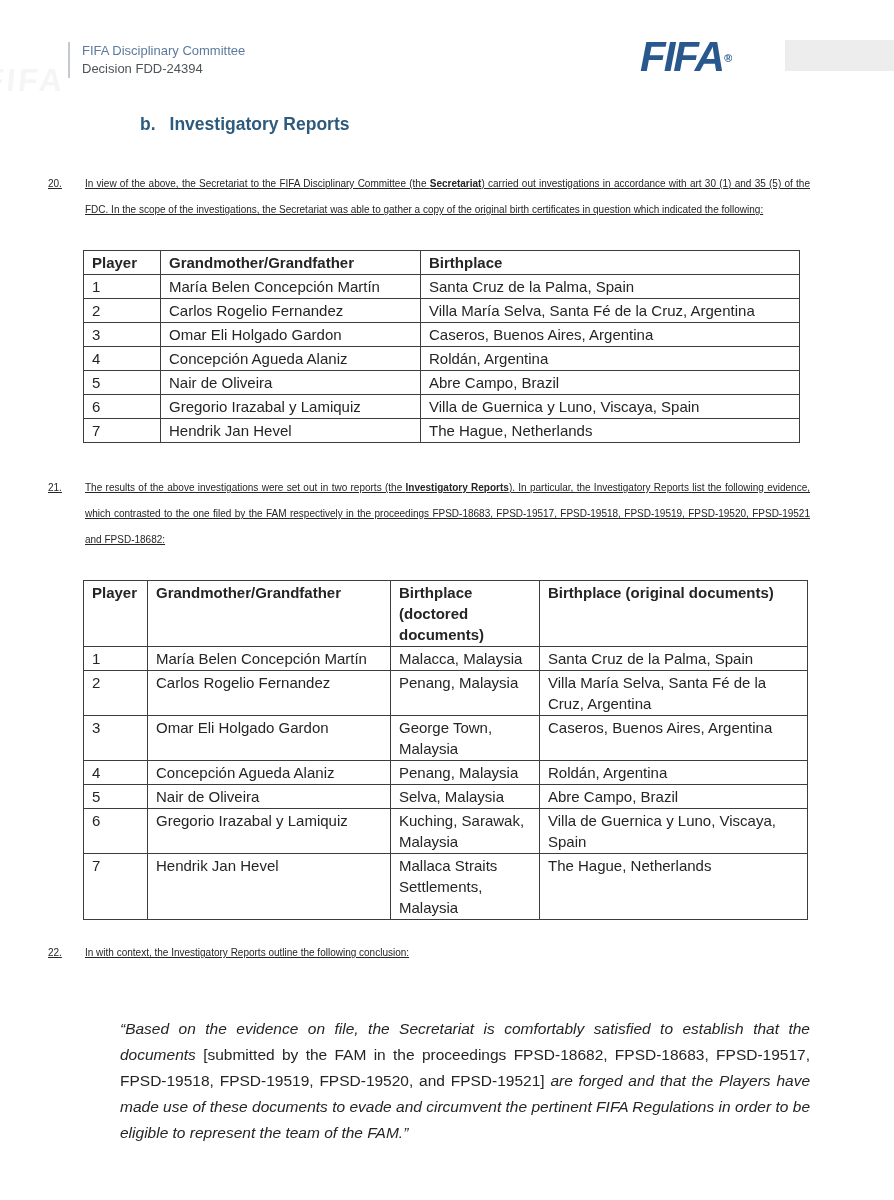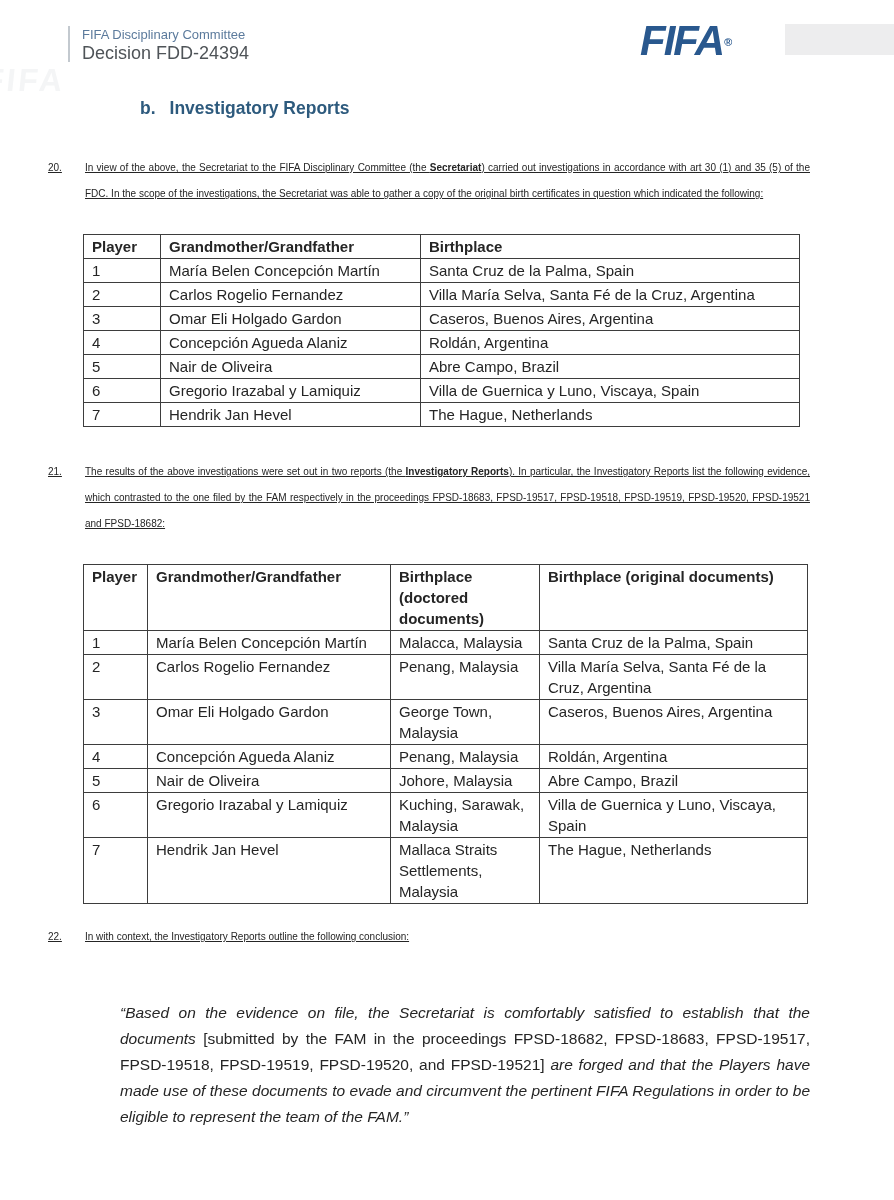--- a/index.html
+++ b/index.html
@@ -1,26 +1,26 @@
 <!DOCTYPE html>
 <html><head>
 <meta charset="utf-8">
 <style>
   * { margin:0; padding:0; box-sizing:border-box; }
   html,body { width:894px; height:1200px; background:#ffffff; overflow:hidden; }
   body { font-family:"Liberation Sans", sans-serif; color:#252525; position:relative; }
 
-  .page { position:relative; width:894px; height:1200px; padding:22px 84px 0 48px; }
+  .page { position:relative; width:894px; height:1200px; padding:38px 84px 0 48px; }
 
   
   .doc-header { position:relative; height:46px; }
   .header-meta { position:absolute; left:20px; top:4px; display:flex; align-items:stretch; }
   .vbar { width:2px; background:#c3c9cf; margin-right:12px; }
   .committee { font-size:13px; color:#5b7a9c; line-height:18px; }
-  .decision { font-size:18px; color:#4f5458; line-height:18px; }
+  .decision { font-size:13px; color:#4f5458; line-height:18px; }
   .fifa-logo { position:absolute; left:592px; top:-2px; font-size:42px; font-weight:800;
                color:#29588e; letter-spacing:-2px; line-height:42px;font-style:italic; }
   .fifa-logo .reg { font-size:11px; font-weight:700; vertical-align:top; letter-spacing:0;
                     position:relative; top:1px; left:1px; }
   .redact-box { position:absolute; left:737px; top:2px; width:130px; height:31px; background:#ededee; }
 
   .watermark { position:absolute; left:-16px; top:62px; font-size:32px; font-weight:800;
                color:rgba(100,110,125,0.07); letter-spacing:3px; transform:skewX(-6deg);
                pointer-events:none; }
 
@@ -167,21 +167,21 @@
         </tr>
         <tr>
           <td>4</td>
           <td>Concepción Agueda Alaniz</td>
           <td>Penang, Malaysia</td>
           <td>Roldán, Argentina</td>
         </tr>
         <tr>
           <td>5</td>
           <td>Nair de Oliveira</td>
-          <td>Johore, Malaysia</td>
+          <td>Selva, Malaysia</td>
           <td>Abre Campo, Brazil</td>
         </tr>
         <tr>
           <td>6</td>
           <td>Gregorio Irazabal y Lamiquiz</td>
           <td>Kuching, Sarawak, Malaysia</td>
           <td>Villa de Guernica y Luno, Viscaya, Spain</td>
         </tr>
         <tr>
           <td>7</td>

